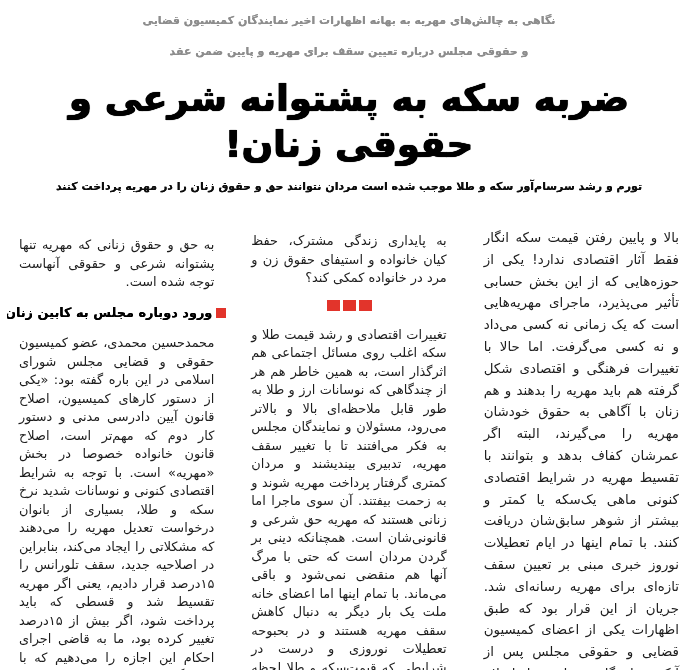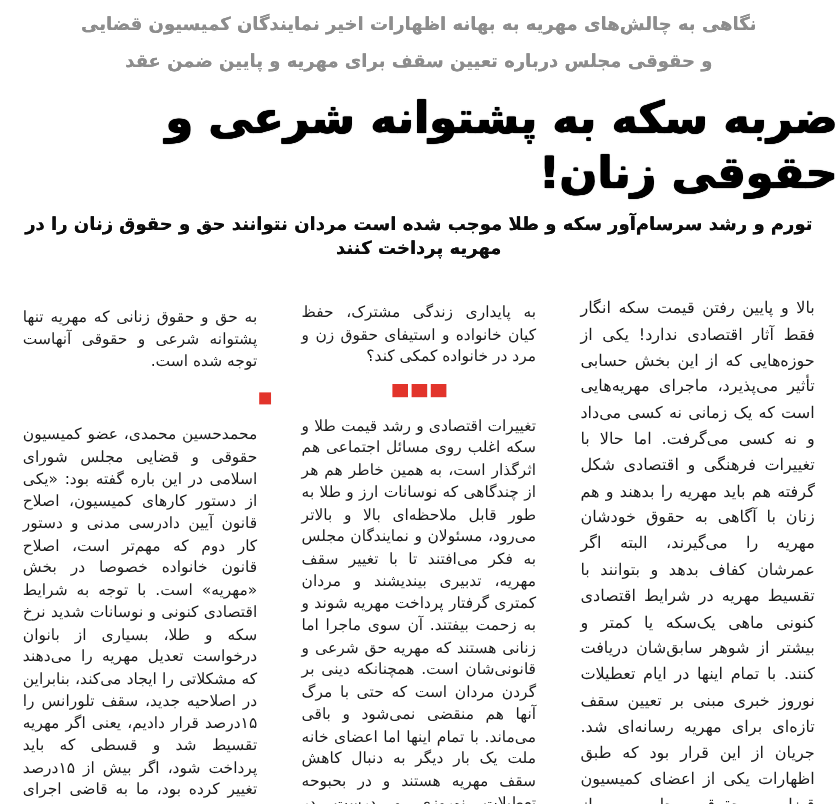--- a/index.html
+++ b/index.html
@@ -11,40 +11,40 @@
     overflow:hidden;
     direction:rtl;
     font-family:"DejaVu Sans",sans-serif;
     color:#1c1c1c;
   }
   .kicker{
     padding-top:5px;
     text-align:center;
     color:#8d8d8d;
     font-weight:bold;
-    font-size:15px;
+    font-size:11px;
     line-height:31px;
     text-shadow:0 0 0.4px #8d8d8d;
   }
   .headline{
     margin-top:9px;
-    text-align:right;
+    text-align:center;
     color:#000;
     font-weight:900;
     font-size:37px;
     line-height:46px;
     letter-spacing:-1px;
     text-shadow:0 0 1px #000, 0.6px 0 0 #000, -0.6px 0 0 #000;
   }
   .deck{
     margin-top:9px;
     text-align:center;
     color:#0d0d0d;
     font-weight:bold;
-    font-size:15px;
+    font-size:11px;
     line-height:20px;
     text-shadow:0 0 0.5px #0d0d0d;
   }
   .columns{
     display:flex;
     direction:rtl;
     gap:13px;
     padding:0 7px;
     margin-top:18px;
   }
@@ -109,20 +109,20 @@
       <div class="sep">
         <span class="sq" style="background: rgb(226, 52, 43);"></span><span class="sq" style="background: rgb(226, 52, 43);"></span><span class="sq" style="background: rgb(226, 52, 43);"></span>
       </div>
       <p>تغییرات اقتصادی و رشد قیمت طلا و سکه اغلب روی مسائل اجتماعی هم اثرگذار است، به همین خاطر هم هر از چندگاهی که نوسانات ارز و طلا به طور قابل ملاحظه‌ای بالا و بالاتر می‌رود، مسئولان و نمایندگان مجلس به فکر می‌افتند تا با تغییر سقف مهریه، تدبیری بیندیشند و مردان کمتری گرفتار پرداخت مهریه شوند و به زحمت بیفتند. آن سوی ماجرا اما زنانی هستند که مهریه حق شرعی و قانونی‌شان است. همچنانکه دینی بر گردن مردان است که حتی با مرگ آنها هم منقضی نمی‌شود و باقی می‌ماند. با تمام اینها اما اعضای خانه ملت یک بار دیگر به دنبال کاهش سقف مهریه هستند و در بحبوحه تعطیلات نوروزی و درست در شرایطی که قیمت‌سکه و طلا لحظه به لحظه بالاتر می‌رفت، مجلسی‌ها طرحی را دست گرفتند که سقف مهریه خانم‌ها را به ۱۴سکه کاهش می‌دهد.</p>
 
     </div>
 
     <div class="col col-rest col-left">
       <p>به حق و حقوق زنانی که مهریه تنها پشتوانه شرعی و حقوقی آنهاست توجه شده است.</p>
       <div class="subhead">
-        <span class="sq" style="background: rgb(226, 52, 43);"></span>
+        <span class="sq" style="background: rgb(226, 52, 43);"></span><span>ورود دوباره مجلس به کابین زنان</span>
       </div>
       <p>محمدحسین محمدی، عضو کمیسیون حقوقی و قضایی مجلس شورای اسلامی در این باره گفته بود: «یکی از دستور کارهای کمیسیون، اصلاح قانون آیین دادرسی مدنی و دستور کار دوم که مهم‌تر است، اصلاح قانون خانواده خصوصا در بخش «مهریه» است. با توجه به شرایط اقتصادی کنونی و نوسانات شدید نرخ سکه و طلا، بسیاری از بانوان درخواست تعدیل مهریه را می‌دهند که مشکلاتی را ایجاد می‌کند، بنابراین در اصلاحیه جدید، سقف تلورانس را ۱۵درصد قرار دادیم، یعنی اگر مهریه تقسیط شد و قسطی که باید پرداخت شود، اگر بیش از ۱۵درصد تغییر کرده بود، ما به قاضی اجرای احکام این اجازه را می‌دهیم که با هماهنگی قاضی شعبه از مراجع رسمی استعلام بگیرد و تغییر را فقط در آن یک قسط اعمال کند.»</p>
       <p>محمدی تصریح کرد: «همچنین به دنبال این هستیم که سقف مهریه را ۱۴سکه قرار دهیم، یعنی آنچه می‌توانیم به اجرا بگذاریم و تقاضای آن را داشته باشیم، ۱۴سکه است، البته الباقی مهریه از بین نمی‌رود بلکه زمانی قابل وصول است که مالی وجود داشته باشد. پیش از این سقف مهریه ۱۱۰سکه بود که کمیسیون قضایی با نظر کارشناسان تصمیم را بر این گرفت که سقف را روی ۱۴سکه قرار دهیم، یعنی ۱۴سکه عندالمطالبه و الباقی آن زمانی که شرایط مالی برای دریافت آن مهیا باشد، داده شود.»</p>
     </div>
 
   </div>
 </div>
 
 </body></html>

